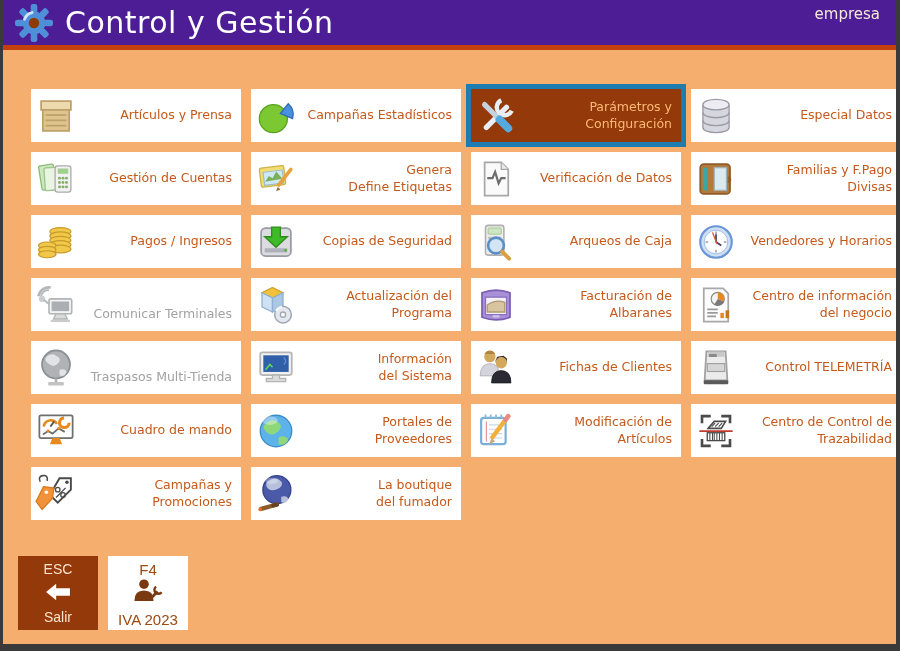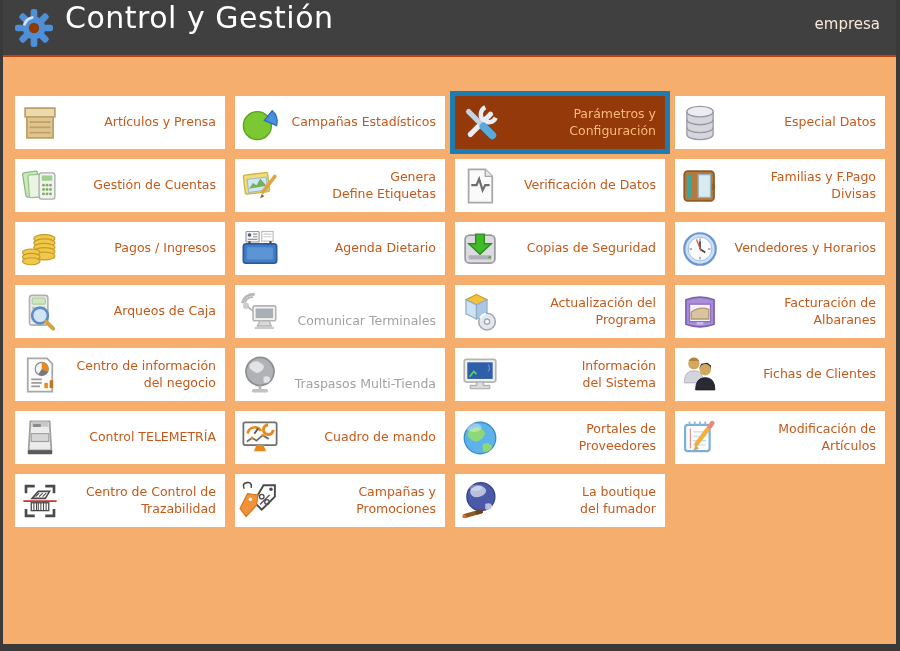--- a/index.html
+++ b/index.html
@@ -3,27 +3,27 @@
 <meta charset="utf-8">
 <style>
   html,body{margin:0;padding:0;background:#fff;}
   .window{
     width:900px;height:651px;box-sizing:border-box;position:relative;
     background:#f5ae6d;overflow:hidden;
     border-left:3px solid #3a3a3a;border-right:4px solid #3a3a3a;border-bottom:7px solid #3a3a3a;
     font-family:"DejaVu Sans","Liberation Sans",sans-serif;
   }
   .titlebar{
-    height:55px;background:#404040;display:flex;
+    height:45px;background:#4c1d95;display:flex;align-items:center;
     padding:0 12px;position:relative;
   }
   .titlebar .app-icon{display:flex;align-items:center;}
   .app-title{color:#ffffff;font-size:30px;margin-left:12px;letter-spacing:0.5px;}
   .company{position:absolute;right:16px;bottom:22px;color:#f6e8da;font-size:15px;}
-  .main{border-top:2px solid #c2410c;}
+  .main{border-top:5px solid #c2410c;padding-left:16px;}
   .grid{
     display:grid;grid-template-columns:repeat(4,210px);grid-auto-rows:53px;
     gap:10px;padding:39px 0 0 12px;
   }
   .tile{
     background:#ffffff;display:flex;align-items:center;cursor:pointer;
   }
   .tile .icon{width:50px;min-width:50px;display:flex;justify-content:center;align-items:center;}
   .tile .label{
     flex:1;text-align:right;padding-right:9px;color:#c5591a;
@@ -182,72 +182,57 @@
                 <ellipse cx="14" cy="33" rx="10" ry="4"></ellipse>
                 <ellipse cx="14" cy="38" rx="10" ry="4"></ellipse>
               </g>
             </svg>
           </span>
           <span class="label">Pagos / Ingresos</span>
         </div>
         <div class="tile">
           <span class="icon">
             <svg width="42" height="42" viewBox="0 0 48 48">
-              <rect x="8" y="4" width="15" height="12" rx="1" fill="#f5f5f5" stroke="#999999" stroke-width="1.3"></rect>
-              <circle cx="12" cy="8" r="2" fill="#4a5a8c"></circle>
-              <path d="M16 7 h5 M16 10 h5 M10 13 h11" stroke="#999999" stroke-width="1.2"></path>
-              <rect x="26" y="4" width="13" height="11" fill="#ffffff" stroke="#bbbbbb" stroke-width="1.3"></rect>
-              <path d="M28 7 h9 M28 10 h9" stroke="#cccccc" stroke-width="1.2"></path>
-              <rect x="5" y="18" width="38" height="22" rx="3" fill="#3f7ec8" stroke="#2c5c96" stroke-width="2"></rect>
-              <path d="M12 18 v-3 M36 18 v-3" stroke="#444444" stroke-width="2.5"></path>
-              <rect x="9" y="22" width="30" height="14" rx="2" fill="#5d94d4"></rect>
-            </svg>
-          </span>
-          <span class="label">Agenda Dietario</span>
-        </div>
-        <div class="tile">
-          <span class="icon">
-            <svg width="42" height="42" viewBox="0 0 48 48">
               <rect x="7" y="8" width="34" height="32" rx="5" fill="#dcdce0" stroke="#9a9aa2" stroke-width="2"></rect>
               <rect x="11" y="31" width="26" height="5" rx="1" fill="#b0b0ba"></rect>
               <circle cx="35" cy="33.5" r="1.5" fill="#4db52a"></circle>
               <path d="M19 7 h10 v11 h8 L24 30 11 18 h8 Z" fill="#3fba28" stroke="#2e8c1c" stroke-width="1.5"></path>
             </svg>
           </span>
           <span class="label">Copias de Seguridad</span>
-        </div>
-        <div class="tile">
-          <span class="icon">
-            <svg width="42" height="42" viewBox="0 0 48 48">
-              <circle cx="24" cy="24" r="18" fill="#cfe0f5" stroke="#6b96d6" stroke-width="2.5"></circle>
-              <circle cx="24" cy="24" r="13.5" fill="#fbfdff" stroke="#9ab8e0" stroke-width="1"></circle>
-              <path d="M24 12 v3 M24 33 v3 M12 24 h3 M33 24 h3" stroke="#556" stroke-width="1"></path>
-              <line x1="24" y1="24" x2="24" y2="15" stroke="#445" stroke-width="2"></line>
-              <line x1="24" y1="24" x2="30" y2="28" stroke="#445" stroke-width="2"></line>
-              <line x1="25" y1="26" x2="20" y2="13" stroke="#e05a3a" stroke-width="1.5"></line>
-            </svg>
-          </span>
-          <span class="label">Vendedores y Horarios</span>
         </div>
         <div class="tile">
           <span class="icon">
             <svg width="42" height="42" viewBox="0 0 48 48">
               <rect x="12" y="5" width="21" height="34" rx="3" fill="#ededed" stroke="#b0b0b0" stroke-width="1.8"></rect>
               <rect x="15" y="8" width="15" height="7" rx="1" fill="#cfe6c2" stroke="#9cc48c" stroke-width="1"></rect>
               <g fill="#c0c0c0">
                 <rect x="15" y="18" width="4" height="3"></rect>
                 <rect x="21" y="18" width="4" height="3"></rect>
                 <rect x="27" y="18" width="3" height="3"></rect>
               </g>
               <circle cx="24" cy="28" r="9" fill="#cfe2f4" fill-opacity="0.9" stroke="#5a8fc4" stroke-width="3"></circle>
               <line x1="31" y1="35" x2="39" y2="43" stroke="#d8a040" stroke-width="4.5" stroke-linecap="round"></line>
             </svg>
           </span>
           <span class="label">Arqueos de Caja</span>
         </div>
+        <div class="tile">
+          <span class="icon">
+            <svg width="42" height="42" viewBox="0 0 48 48">
+              <circle cx="24" cy="24" r="18" fill="#cfe0f5" stroke="#6b96d6" stroke-width="2.5"></circle>
+              <circle cx="24" cy="24" r="13.5" fill="#fbfdff" stroke="#9ab8e0" stroke-width="1"></circle>
+              <path d="M24 12 v3 M24 33 v3 M12 24 h3 M33 24 h3" stroke="#556" stroke-width="1"></path>
+              <line x1="24" y1="24" x2="24" y2="15" stroke="#445" stroke-width="2"></line>
+              <line x1="24" y1="24" x2="30" y2="28" stroke="#445" stroke-width="2"></line>
+              <line x1="25" y1="26" x2="20" y2="13" stroke="#e05a3a" stroke-width="1.5"></line>
+            </svg>
+          </span>
+          <span class="label">Vendedores y Horarios</span>
+        </div>
         <div class="tile disabled">
           <span class="icon">
             <svg width="42" height="42" viewBox="0 0 48 48">
               <path d="M4 14 A12 12 0 0 1 18 4" fill="none" stroke="#9aa6b2" stroke-width="3"></path>
               <path d="M7 16 A8 8 0 0 1 16 7" fill="none" stroke="#9aa6b2" stroke-width="2"></path>
               <circle cx="8" cy="17" r="3.5" fill="#b8c2cc"></circle>
               <line x1="10" y1="18" x2="20" y2="26" stroke="#9aa6b2" stroke-width="2"></line>
               <rect x="16" y="17" width="26" height="17" rx="2" fill="#eef0f2" stroke="#9aa2aa" stroke-width="1.8"></rect>
               <rect x="19" y="20" width="20" height="11" fill="#7aa0c8"></rect>
               <path d="M24 34 h10 l3 6 H21 Z" fill="#ccd2d8" stroke="#9aa2aa" stroke-width="1.5"></path>
@@ -430,13 +415,32 @@
               <line x1="21" y1="37" x2="25" y2="36" stroke="#6a4420" stroke-width="5" stroke-linecap="round"></line>
               <circle cx="6" cy="41.5" r="2.2" fill="#e86a2a"></circle>
             </svg>
           </span>
           <span class="label">La boutique
 del fumador</span>
         </div>
       </div>
   </div>
 
+  <div class="actions">
+    <button class="btn btn-exit">
+      <span class="key">ESC</span>
+      <span><svg width="30" height="22" viewBox="0 0 32 24">
+            <path d="M3 12 L14 3 v5 h15 v8 H14 v5 Z" fill="#ffffff"></path>
+          </svg></span>
+      <span class="blabel">Salir</span>
+    </button>
+    <button class="btn btn-iva">
+      <span class="key">F4</span>
+      <span><svg width="32" height="32" viewBox="0 0 40 40">
+            <circle cx="15" cy="9" r="6" fill="#7a3a10"></circle>
+            <path d="M3 30 q0 -13 12 -13 q12 0 12 13 Z" fill="#7a3a10"></path>
+            <line x1="22" y1="28" x2="32" y2="18" stroke="#7a3a10" stroke-width="3.5"></line>
+            <path d="M30 12 a5 5 0 1 0 7 7" fill="none" stroke="#7a3a10" stroke-width="3"></path>
+          </svg></span>
+      <span class="blabel">IVA 2023</span>
+    </button>
+  </div>
 </div>
 
 </body></html>

